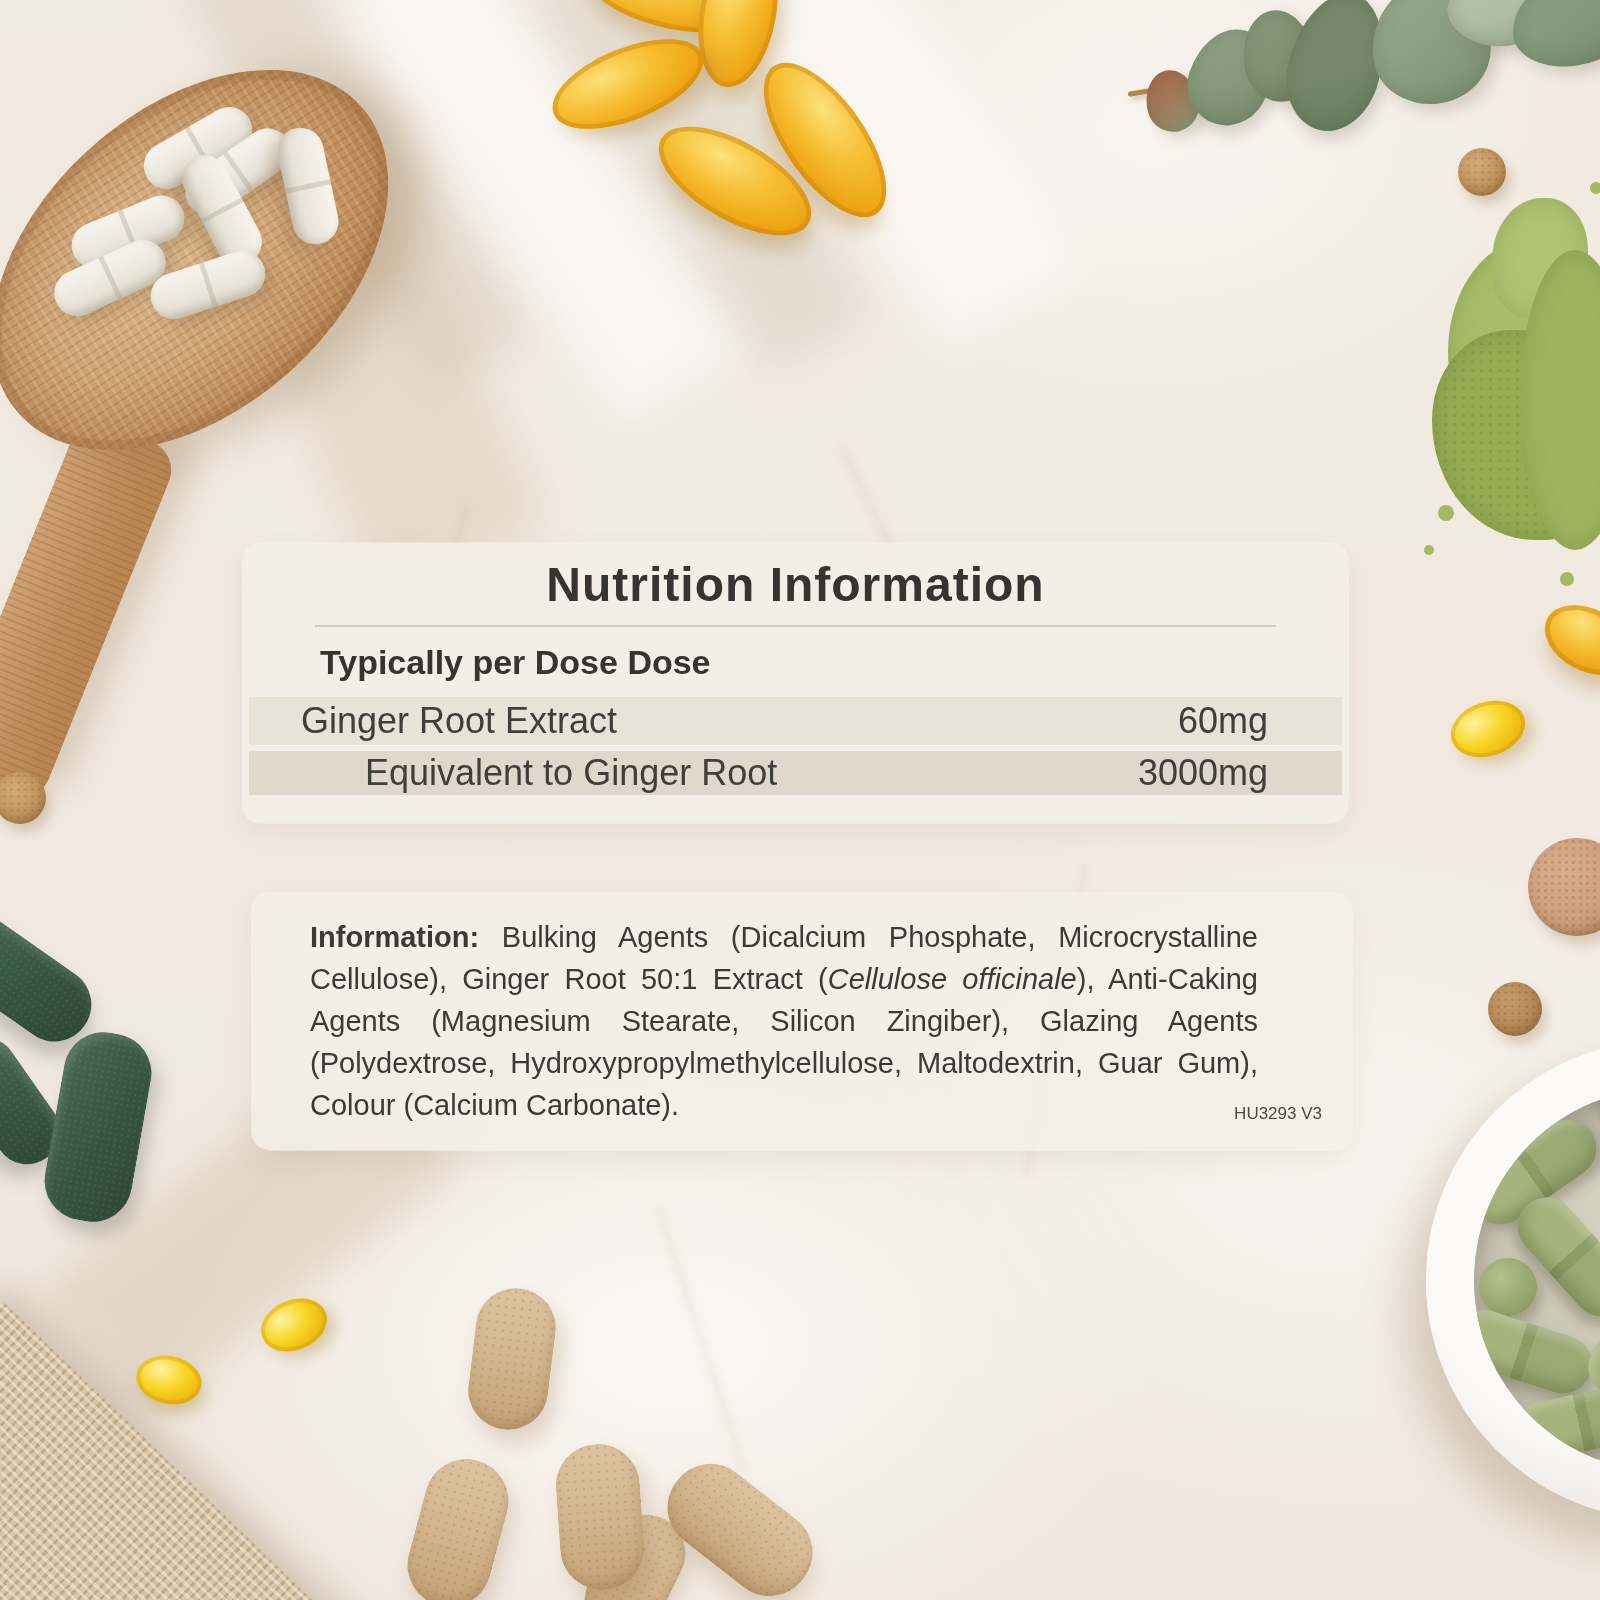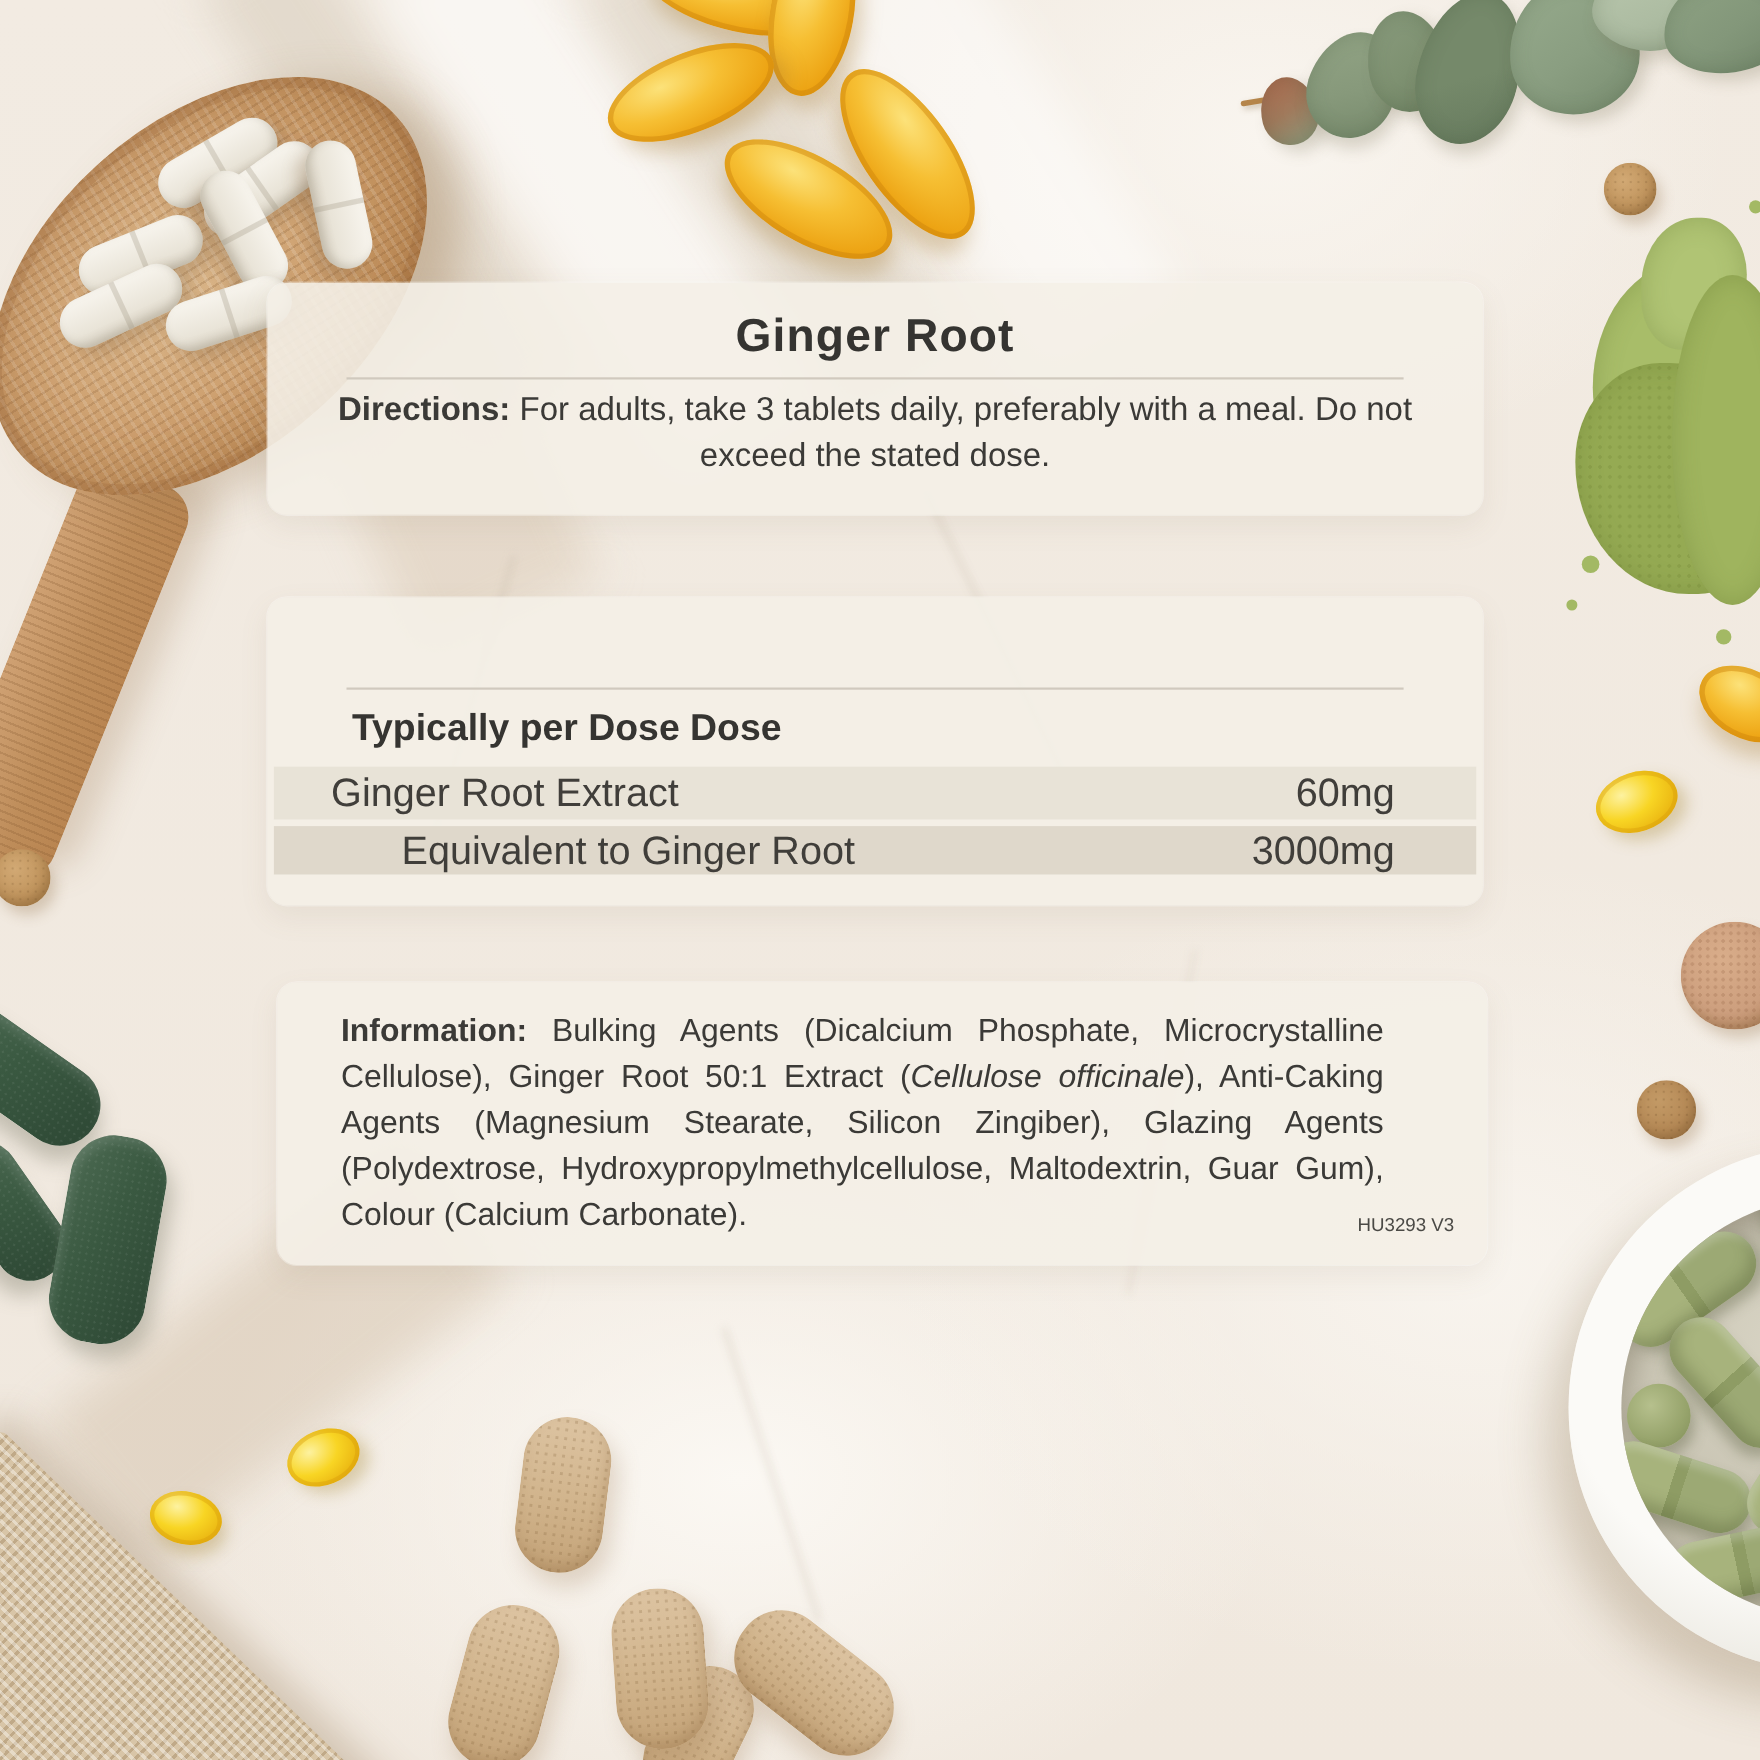--- a/index.html
+++ b/index.html
@@ -220,29 +220,23 @@
 
       <div class="cap-bowl-end" style="left:5px;top:170px;"></div>
       <div class="cap-bowl" style="left:-20px;top:235px;transform:rotate(18deg);"></div>
       <div class="cap-bowl" style="left:95px;top:215px;transform:rotate(-58deg);"></div>
 
       <div class="cap-bowl" style="left:40px;top:305px;transform:rotate(-12deg);"></div>
 
     </div>
   </div>
 
-  <div class="panel" style="top:257px;height:211px;">
-    <div class="panel-title" style="position:absolute;left:0;right:0;top:24px;font-size:42px;">Ginger Root</div>
-    <div class="divider" style="top:86px;"></div>
-    <div class="directions-text" style="top:95px;">
-      <span class="bold">Directions:</span><span> For adults, take 3 tablets daily, preferably with a meal. Do not exceed the stated dose.</span>
-    </div>
-  </div>
 
   <div class="panel" style="top:543px;height:280px;">
+    <div class="panel-title" style="position:absolute;left:0;right:0;top:14px;font-size:48px;">Nutrition Information</div>
     <div class="divider" style="top:82px;"></div>
     <div class="nutri-subtitle" style="top:100px;">Typically per Dose Dose</div>
     <div class="nutri-row row-light" style="top:154px;">
       <span class="row-name">Ginger Root Extract</span>
       <span class="row-value">60mg</span>
     </div>
     <div class="nutri-row row-dark" style="top:208px;">
       <span class="row-name indent">Equivalent to Ginger Root</span>
       <span class="row-value">3000mg</span>
     </div>

